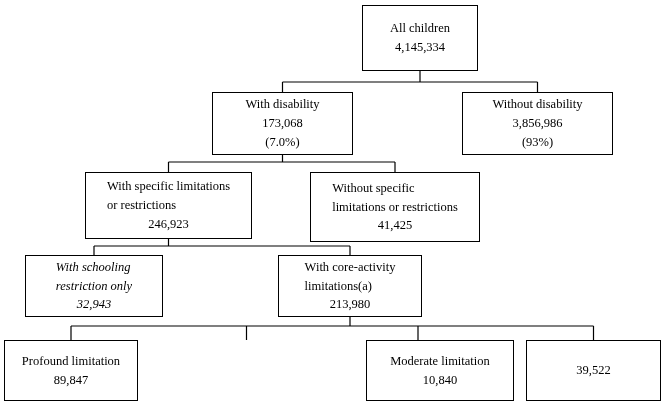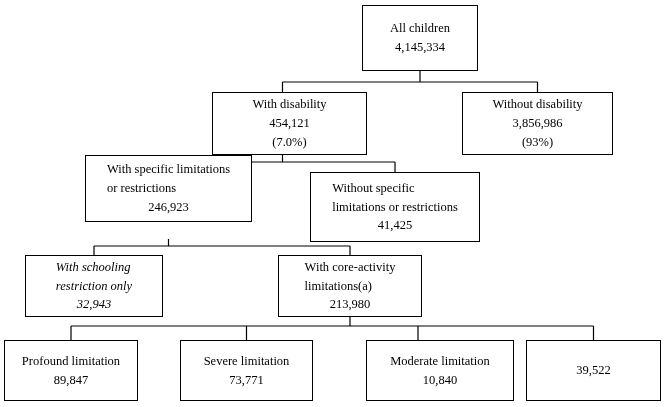--- a/index.html
+++ b/index.html
@@ -53,33 +53,33 @@
     <path d="M282.5 155 V162 M168.5 162 H395 M168.5 162 V172 M395 162 V172" fill="none" stroke="#000000" stroke-width="1.2"></path>
     <path d="M168.5 239 V246 M94 246 H350 M94 246 V255 M350 246 V255" fill="none" stroke="#000000" stroke-width="1.2"></path>
     <path d="M350 317 V326 M71 326 H593.5 M71 326 V340 M246.5 326 V340 M418 326 V340 M593.5 326 V340" fill="none" stroke="#000000" stroke-width="1.2"></path>
   </svg>
 
   <div class="node" style="left:362px; top:5px; width:116px; height:66px;">
     <div class="label">All children</div>
     <div class="value">4,145,334</div>
   </div>
 
-  <div class="node" style="left:212px; top:92px; width:155px; height:63px;">
+  <div class="node" style="left:212px; top:92px; width:141px; height:63px;">
     <div class="label">With disability</div>
-    <div class="value">454,121</div>
+    <div class="value">173,068</div>
     <div class="percent">(7.0%)</div>
   </div>
 
   <div class="node" style="left:462px; top:92px; width:151px; height:63px;">
     <div class="label">Without disability</div>
     <div class="value">3,856,986</div>
     <div class="percent">(93%)</div>
   </div>
 
-  <div class="node" style="left:85px; top:155px; width:167px; height:67px;">
+  <div class="node" style="left:85px; top:172px; width:167px; height:67px;">
     <div class="label">With specific limitations
 or restrictions</div>
     <div class="value">246,923</div>
   </div>
 
   <div class="node" style="left:310px; top:172px; width:170px; height:70px;">
     <div class="label">Without specific
 limitations or restrictions</div>
     <div class="value">41,425</div>
   </div>
@@ -94,24 +94,20 @@
     <div class="label">With core-activity
 limitations(a)</div>
     <div class="value">213,980</div>
   </div>
 
   <div class="node" style="left:4px; top:340px; width:134px; height:61px;">
     <div class="label">Profound limitation</div>
     <div class="value">89,847</div>
   </div>
 
-  <div class="node" style="left:180px; top:340px; width:133px; height:61px;">
-    <div class="label">Severe limitation</div>
-    <div class="value">73,771</div>
-  </div>
 
   <div class="node" style="left:366px; top:340px; width:148px; height:61px;">
     <div class="label">Moderate limitation</div>
     <div class="value">10,840</div>
   </div>
 
   <div class="node" style="left:526px; top:340px; width:135px; height:61px;">
     <div class="value">39,522</div>
   </div>
 

